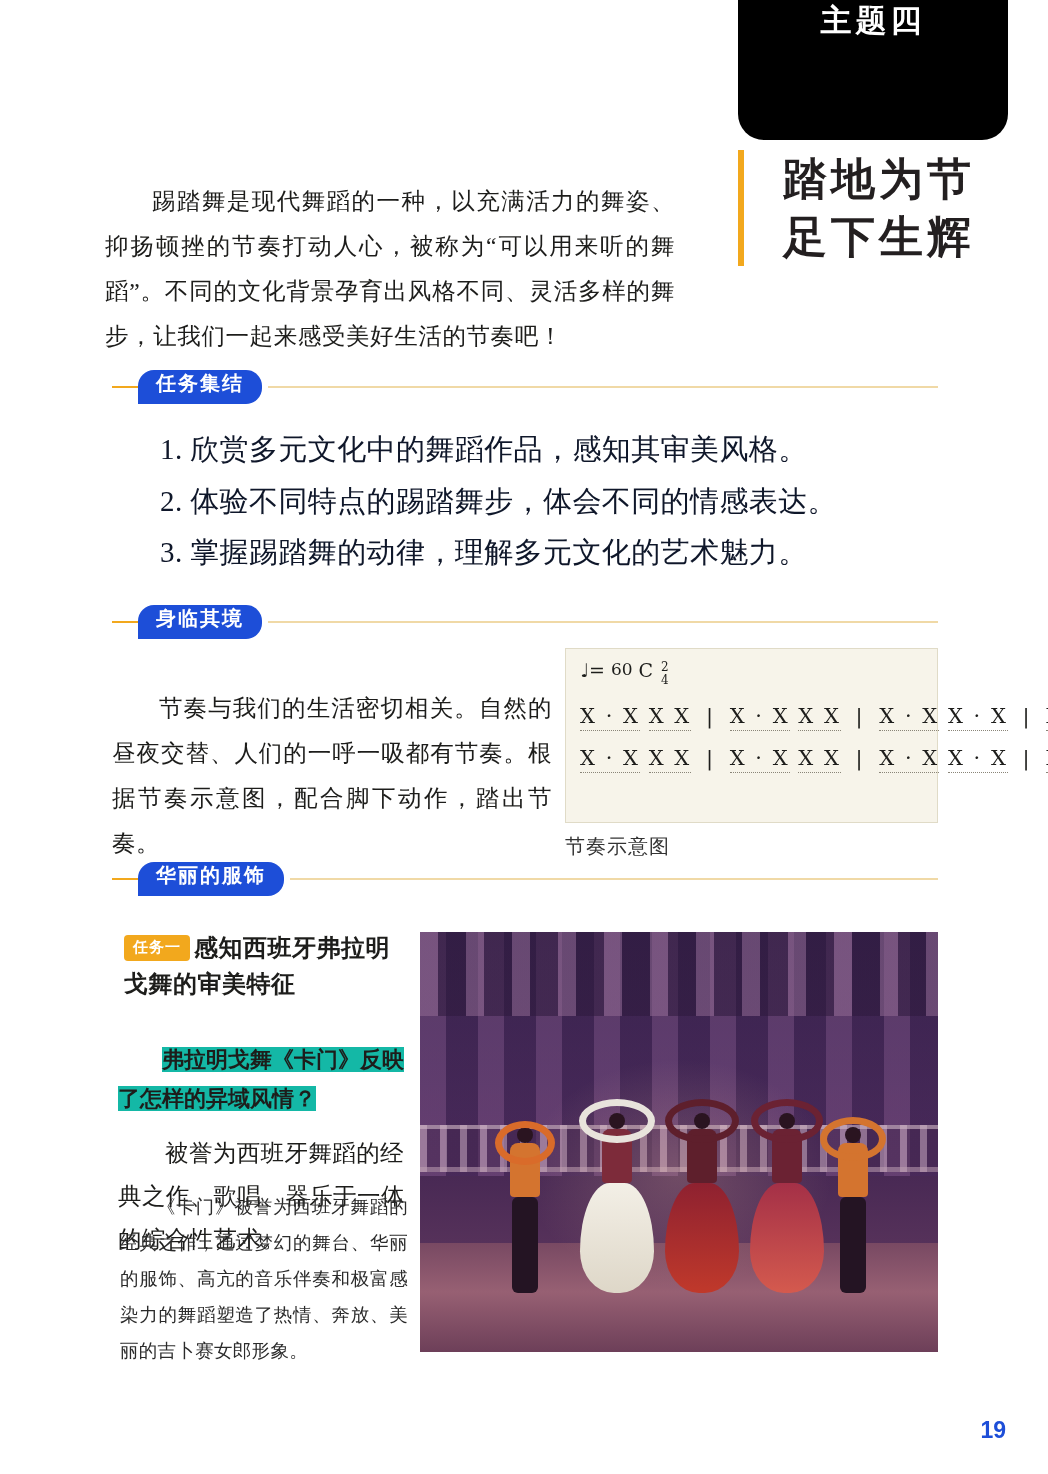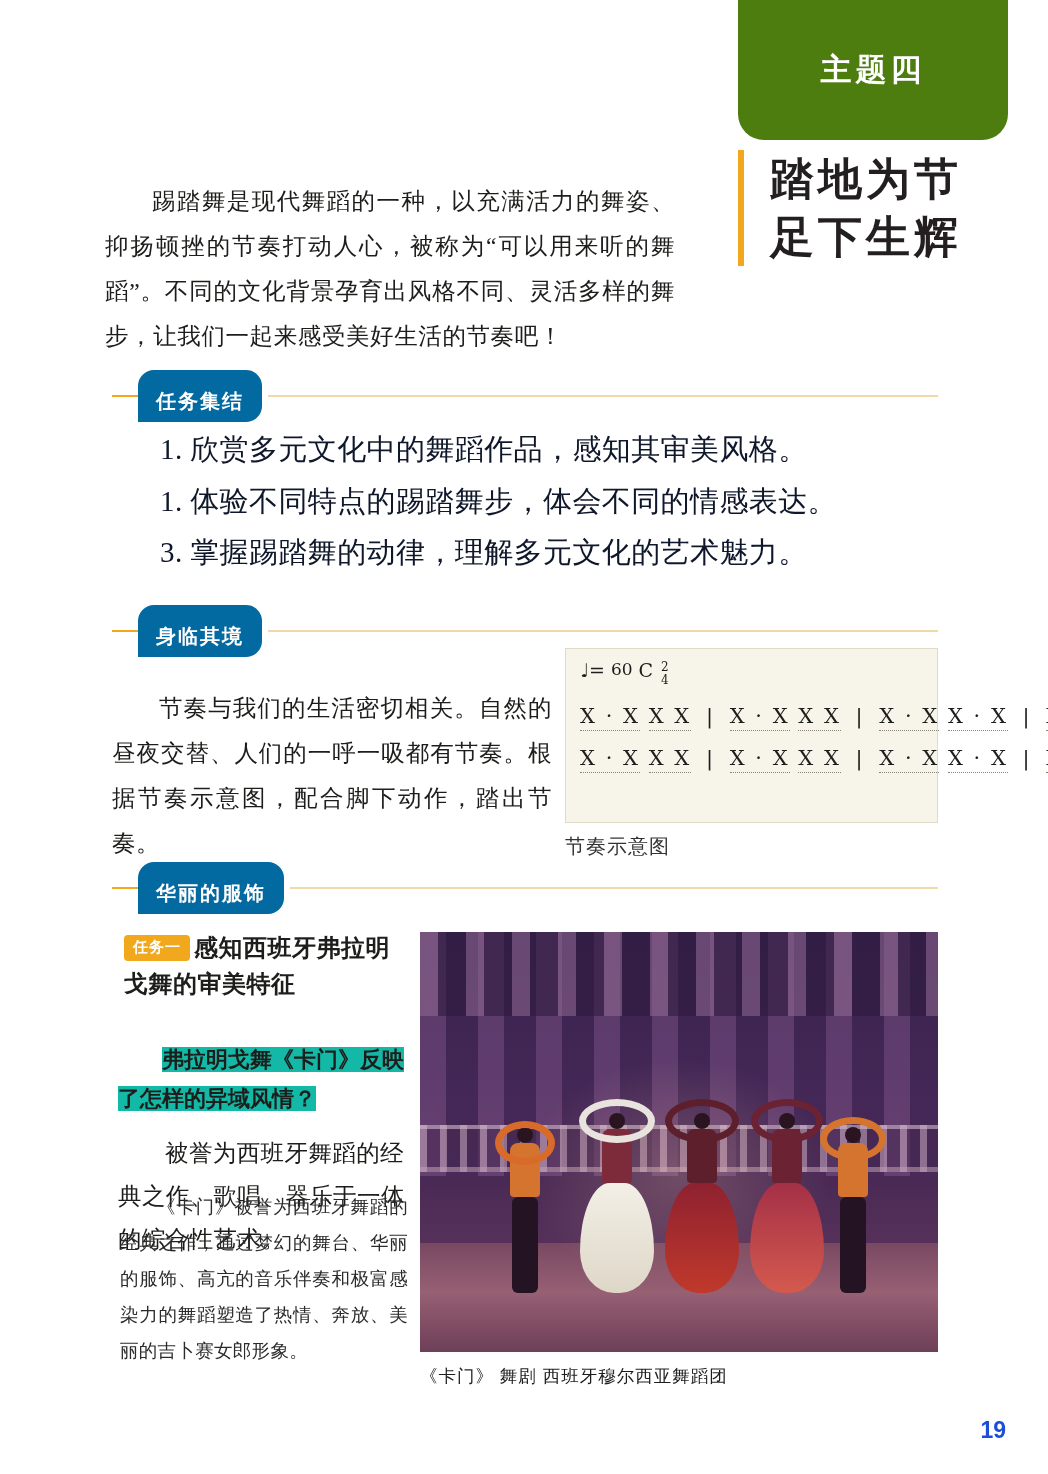--- a/index.html
+++ b/index.html
@@ -15,41 +15,41 @@
     overflow: hidden;
   }
 
   
   #theme-banner {
     position: absolute;
     top: 0;
     right: 40px;
     width: 270px;
     height: 140px;
-    background: #4d7c0f;
+    background: #000000;
     border-bottom-left-radius: 26px;
     border-bottom-right-radius: 26px;
     display: flex;
-    align-items: center;
+    align-items: flex-start;
     justify-content: center;
   }
   #theme-banner .banner-text {
     color: #ffffff;
     font-size: 31px;
     font-weight: bold;
     letter-spacing: 4px;
     font-family: "Liberation Sans", "DejaVu Sans", sans-serif;
   }
 
   #title-block {
     position: absolute;
     top: 150px;
     right: 60px;
     width: 250px;
-    text-align: left;
+    text-align: center;
     border-left: 6px solid #f2a81d;
     padding-left: 26px;
     box-sizing: border-box;
   }
   #title-block .title-line {
     font-size: 44px;
     font-weight: bold;
     color: #231f20;
     letter-spacing: 4px;
     line-height: 1.32;
@@ -73,26 +73,26 @@
 
   
   .section-head {
     position: absolute;
     left: 112px;
     display: flex;
     align-items: center;
     width: 826px;
   }
   .section-head .tag {
-    background: #0369a1;
+    background: #1d4ed8;
     color: #ffffff;
     font-size: 20px;
     font-weight: bold;
     letter-spacing: 2px;
-    padding: 18px 18px 7px 18px;
+    padding: 0 18px 7px 18px;
     border-radius: 16px 16px 16px 0;
     font-family: "Liberation Sans", "DejaVu Sans", sans-serif;
     white-space: nowrap;
   }
   .section-head .bar {
     flex: 1;
     height: 2px;
     background: #f0d9a6;
     margin-left: 6px;
   }
@@ -341,21 +341,21 @@
 <p id="intro">踢踏舞是现代舞蹈的一种，以充满活力的舞姿、抑扬顿挫的节奏打动人心，被称为“可以用来听的舞蹈”。不同的文化背景孕育出风格不同、灵活多样的舞步，让我们一起来感受美好生活的节奏吧！</p>
 
 <div class="section-head" id="head-tasks">
   <span class="lead"></span>
   <span class="tag">任务集结</span>
   <span class="bar"></span>
 </div>
 
 <div id="task-list">
   <div class="task-item">1. 欣赏多元文化中的舞蹈作品，感知其审美风格。</div>
-  <div class="task-item">1. 体验不同特点的踢踏舞步，体会不同的情感表达。</div>
+  <div class="task-item">2. 体验不同特点的踢踏舞步，体会不同的情感表达。</div>
   <div class="task-item">3. 掌握踢踏舞的动律，理解多元文化的艺术魅力。</div>
 </div>
 
 <div class="section-head" id="head-immersive">
   <span class="lead"></span>
   <span class="tag">身临其境</span>
   <span class="bar"></span>
 </div>
 
 <p id="immersive-text">节奏与我们的生活密切相关。自然的昼夜交替、人们的一呼一吸都有节奏。根据节奏示意图，配合脚下动作，踏出节奏。</p>
@@ -460,16 +460,15 @@
       <div class="skirt" style="background:linear-gradient(180deg,#a43047,#d45a4e);"></div>
     </div>
 
     <div class="dancer" style="left:418px;">
       <div class="arms" style="border-color:#d4742f; width:52px; top:-10px;"></div>
       <div class="head"></div>
       <div class="torso" style="background:#d4742f;"></div>
       <div class="legs"></div>
     </div>
   </div>
-  <div id="photo-caption">《卡门》  舞剧  西班牙穆尔西亚舞蹈团</div>
 </div>
 
 <div id="page-number">19</div>
 
 </body></html>

